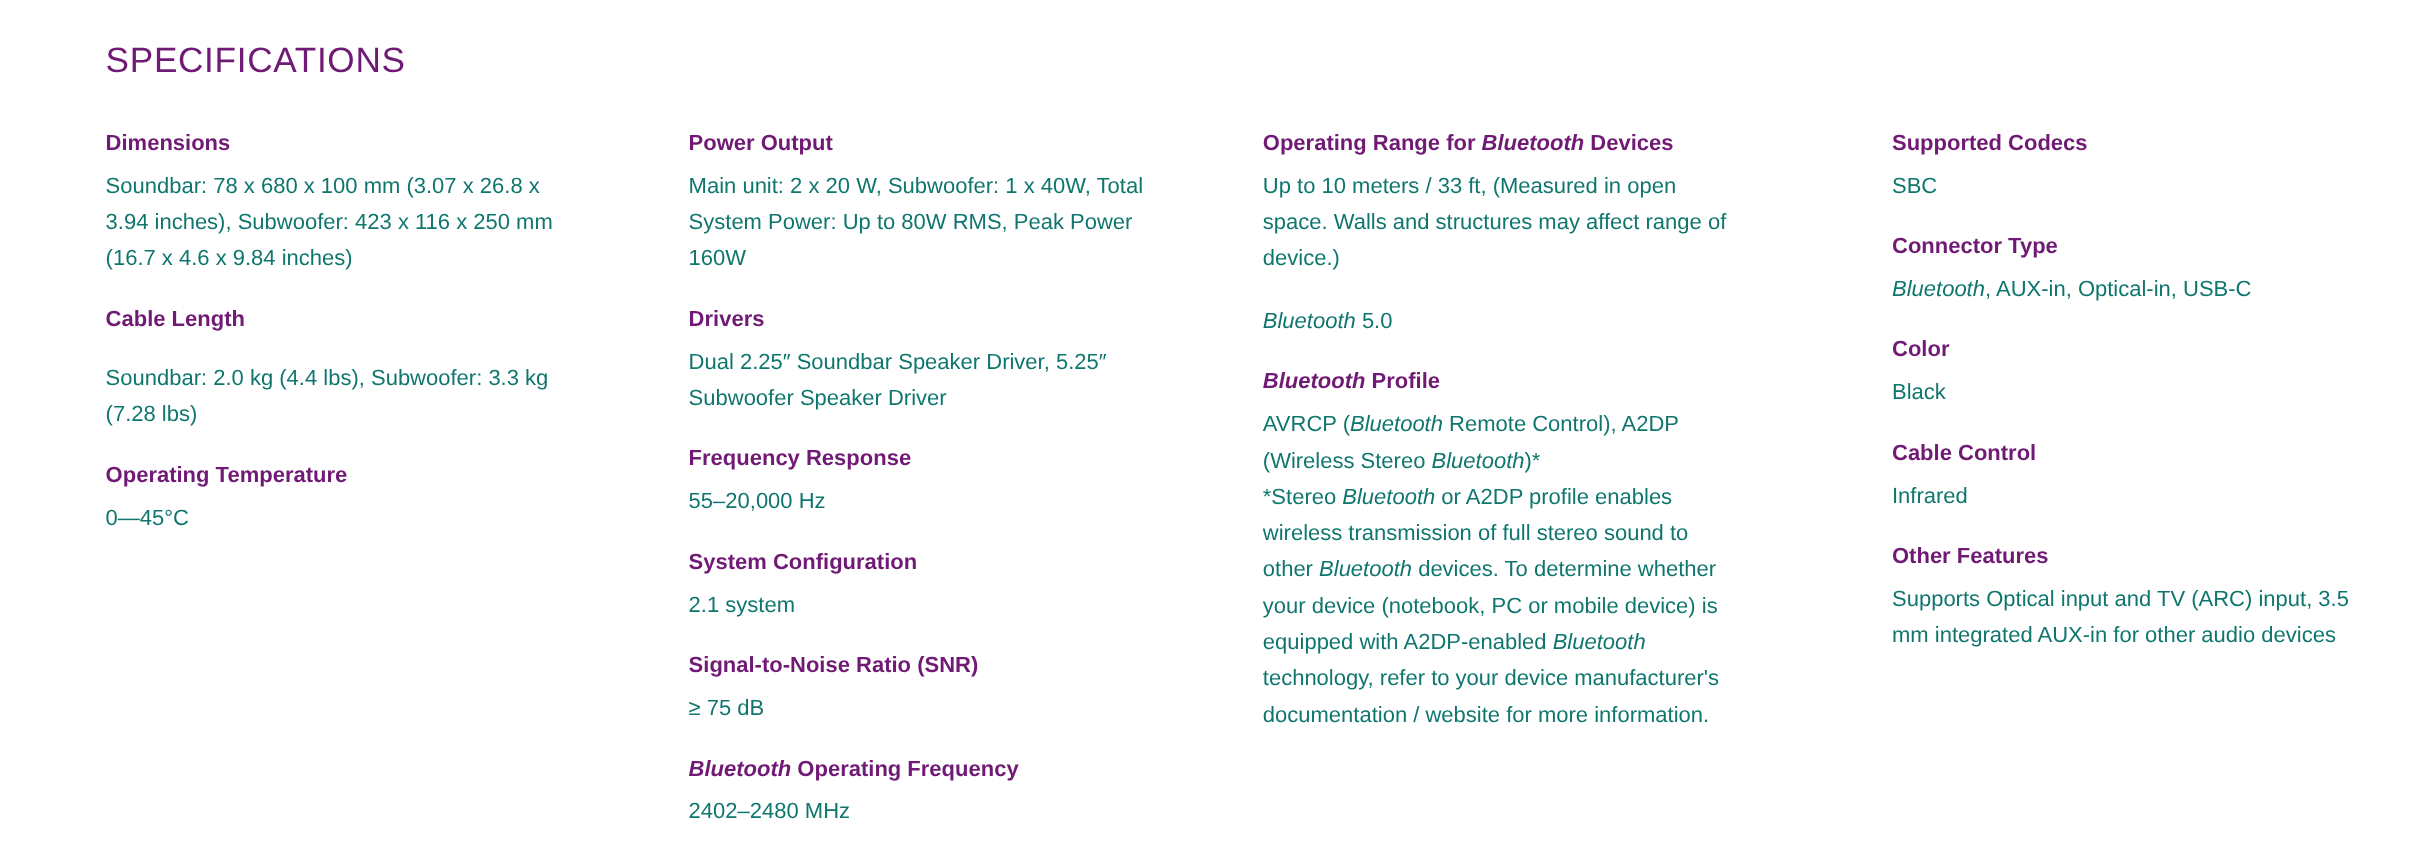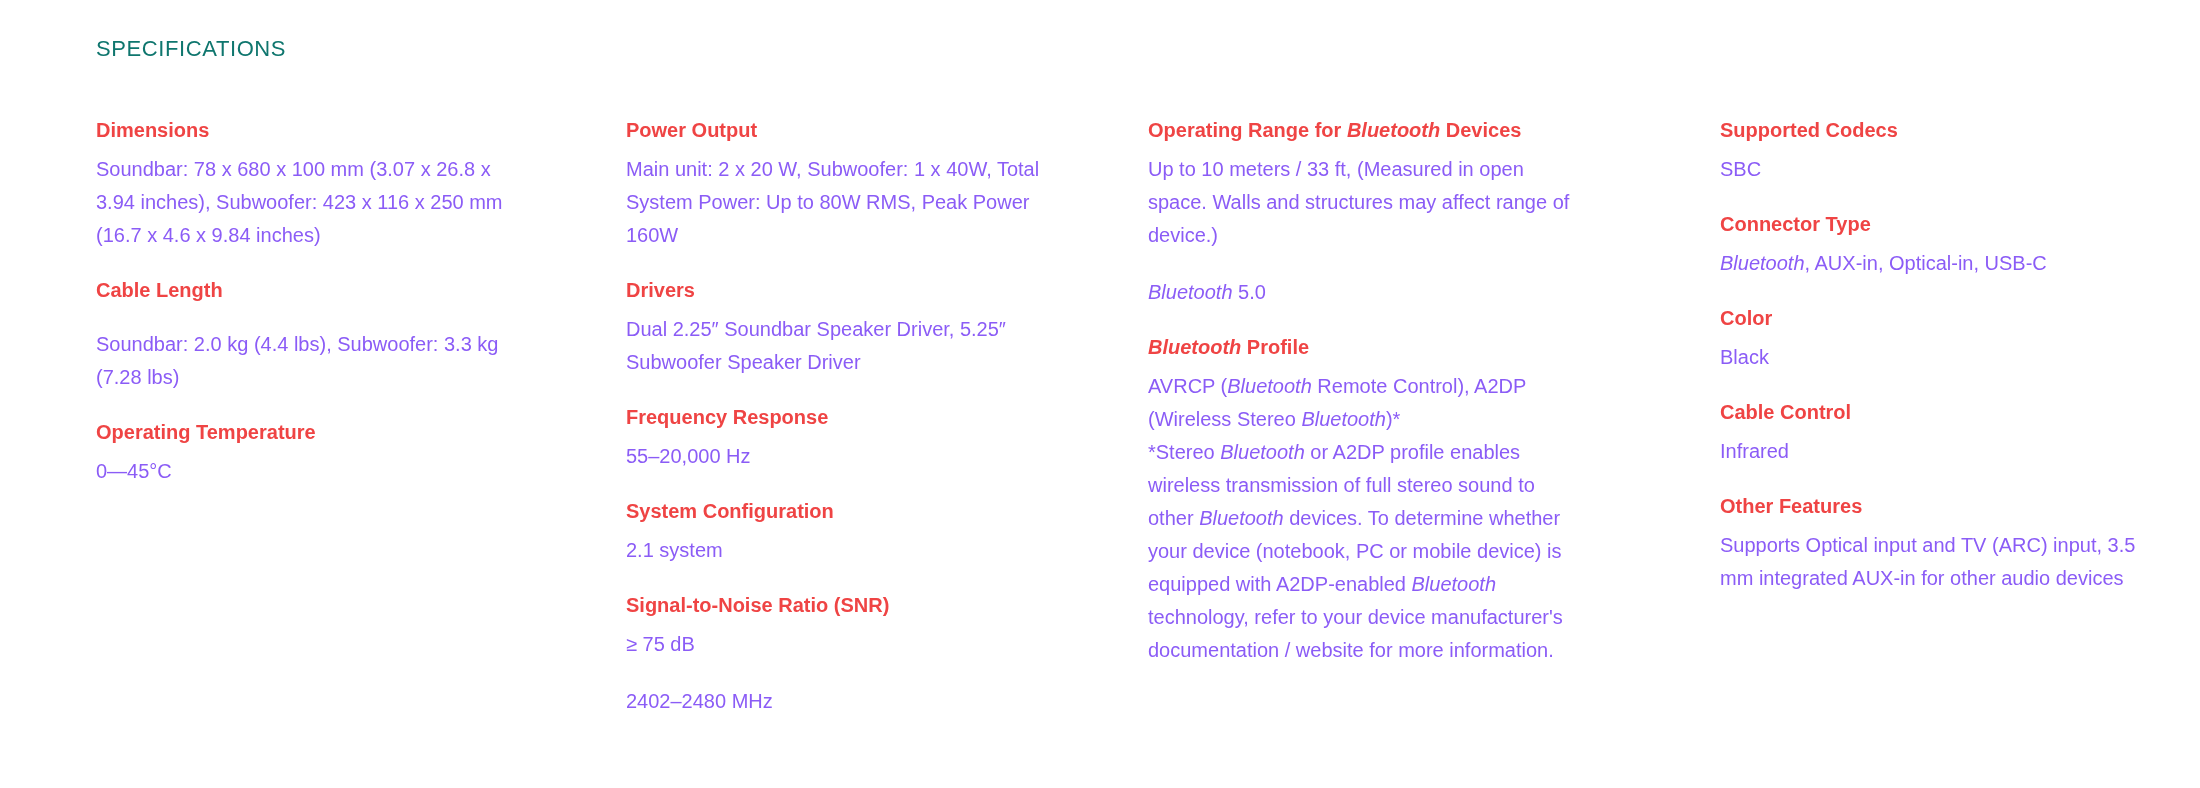--- a/index.html
+++ b/index.html
@@ -9,45 +9,45 @@
     width: 2200px;
     height: 788px;
     background: #ffffff;
     overflow: hidden;
   }
   .title {
     position: absolute;
     left: 96px;
     top: 36px;
     margin: 0;
-    font-size: 22px;
+    font-size: 32px;
     font-weight: 500;
     letter-spacing: 0.6px;
-    color: #0f766e;
+    color: #701a75;
   }
   .grid { position: absolute; inset: 0; }
   .col { position: absolute; top: 116px; width: 430px; }
   .col-1 { left: 96px; }
   .col-2 { left: 626px; }
   .col-3 { left: 1148px; }
   .col-4 { left: 1720px; }
   .section { margin: 0 0 24px 0; }
   .label {
     margin: 0 0 9px 0;
     font-size: 20px;
     line-height: 28px;
     font-weight: 700;
-    color: #ef4444;
+    color: #701a75;
   }
   .value {
     margin: 0;
     font-size: 20px;
     line-height: 33px;
     font-weight: 400;
-    color: #8b5cf6;
+    color: #0f766e;
   }
   em { font-style: italic; }
 </style>
 </head>
 <body>
 
 <div class="page">
   <h2 class="title">SPECIFICATIONS</h2>
   <div class="grid">
       <div class="col col-1">
@@ -81,20 +81,21 @@
         </div>
         <div class="section">
           <h3 class="label">System Configuration</h3>
           <p class="value">2.1 system</p>
         </div>
         <div class="section">
           <h3 class="label">Signal-to-Noise Ratio (SNR)</h3>
           <p class="value">≥ 75 dB</p>
         </div>
         <div class="section">
+          <h3 class="label"><em>Bluetooth</em> Operating Frequency</h3>
           <p class="value">2402–2480 MHz</p>
         </div>
       </div>
       <div class="col col-3">
         <div class="section">
           <h3 class="label">Operating Range for <em>Bluetooth</em> Devices</h3>
           <p class="value">Up to 10 meters / 33 ft, (Measured in open space. Walls and structures may affect range of device.)</p>
         </div>
         <div class="section">
           <p class="value"><em>Bluetooth</em> 5.0</p>

